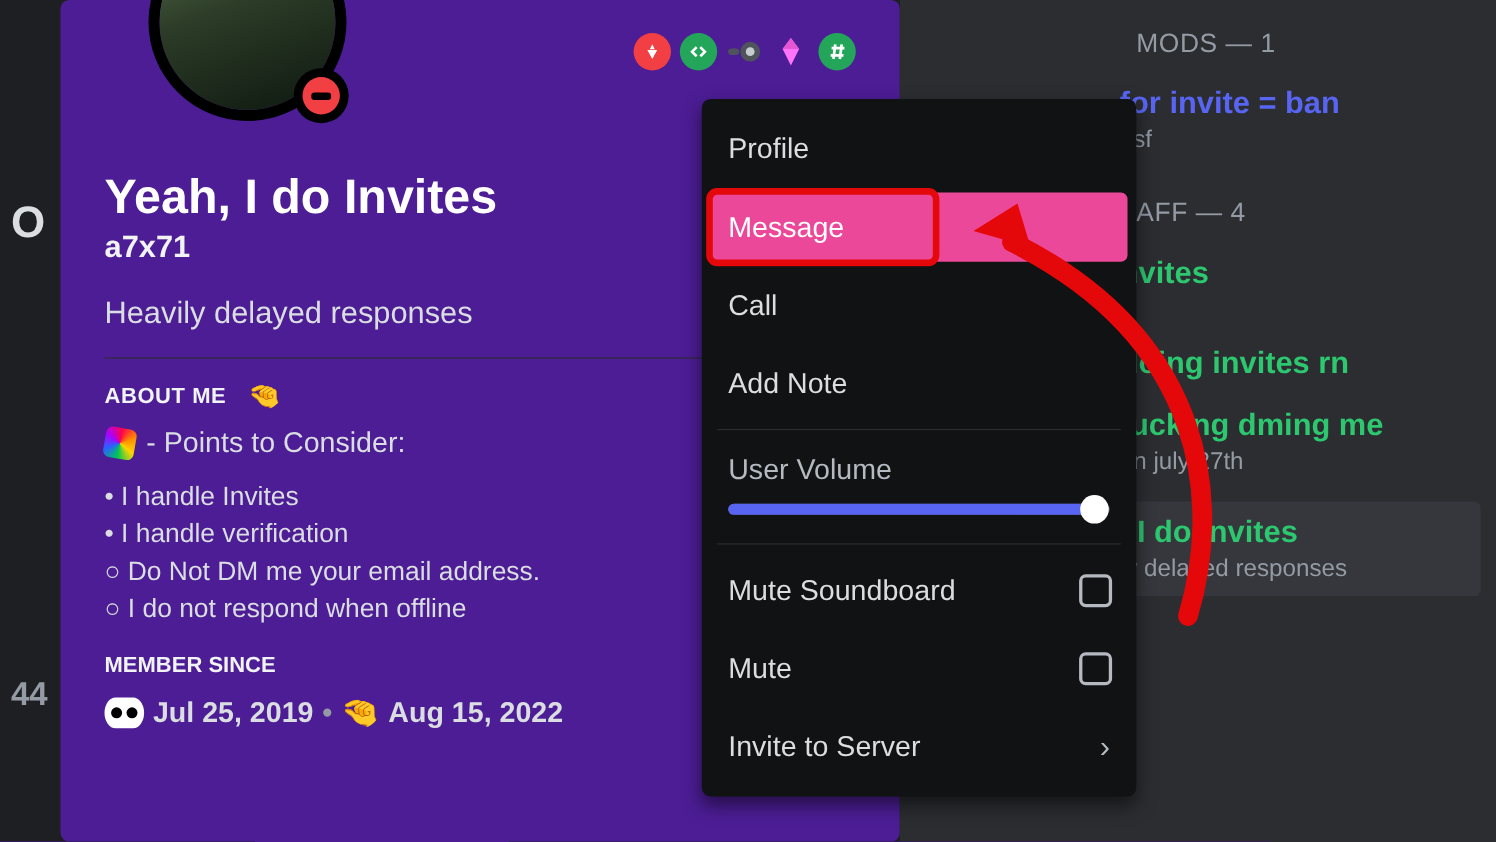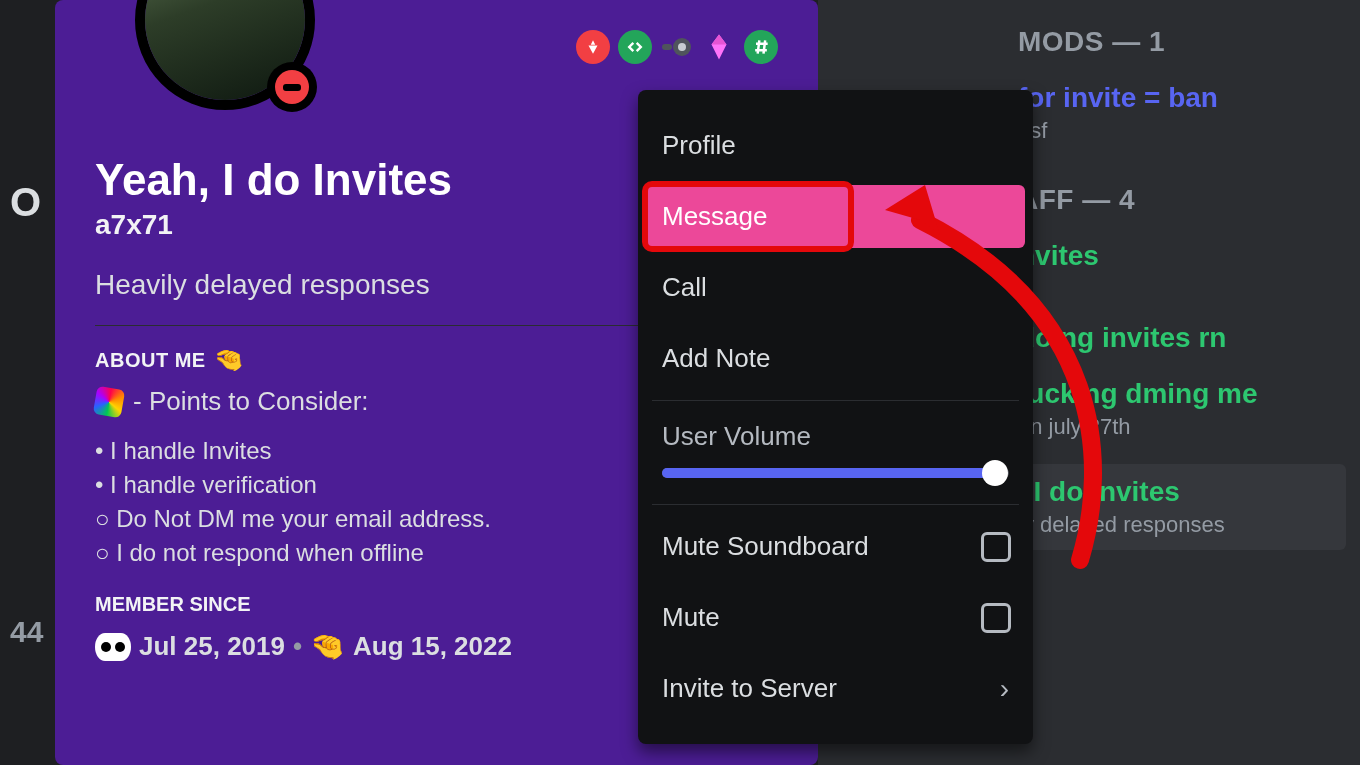--- a/index.html
+++ b/index.html
@@ -23,51 +23,51 @@
 .b-green{background:#23a55a;}
 .b-nitro{background:transparent;}
 .b-diamond{background:transparent;}
 .b-hash{background:#23a55a;}
 
 .display-name { margin-top:155px; font-size:44px; font-weight:800; color:#fff; }
 .username { font-size:28px; font-weight:600; color:#f2f3f5; margin-top:4px;}
 .custom-status { font-size:28px; color:#dbdee1; margin-top:28px;}
 .divider { border-top:1px solid #2b2d31; margin:24px 0 20px 0;}
 
-.section-title { font-size:20px; font-weight:800; letter-spacing:.5px; color:#f2f3f5; display:flex; align-items:center; gap:9px;}
+.section-title { font-size:20px; font-weight:800; letter-spacing:.5px; color:#f2f3f5; display:flex; align-items:center; gap:20px;}
 .section-title .emoji { font-size:24px; }
 
 .about-line { font-size:26px; color:#dbdee1; margin-top:12px; display:flex; align-items:center; gap:10px;}
 .colorful { width:28px; height:28px; background:conic-gradient(#ff004c,#ff8a00,#ffd400,#00c853,#2962ff,#aa00ff,#ff004c); border-radius:6px; transform:rotate(10deg);}
 .bullet-list { margin-top:20px; }
 .bullet-list div { font-size:24px; color:#dbdee1; margin:6px 0;}
 
 .member-title { font-size:20px; font-weight:800; color:#f2f3f5; margin-top:26px;}
 .member-dates { display:flex; align-items:center; gap:8px; margin-top:14px; font-size:26px; color:#dbdee1; font-weight:600;}
 .disc-logo { width:36px; height:28px; background:#fff; border-radius:10px/14px; position:relative;}
 .disc-logo::before,.disc-logo::after{content:"";position:absolute;width:10px;height:10px;background:#000;border-radius:50%;top:9px;}
 .disc-logo::before{left:6px;} .disc-logo::after{right:6px;}
 .dot-sep{color:#949ba4;}
 .hand-emoji{font-size:28px;}
 
-.context-menu { position:absolute; left:638px; top:90px; width:395px; background:#111214; border-radius:8px; padding:20px 0; box-shadow:0 8px 16px rgba(0,0,0,.5); }
+.context-menu { position:absolute; left:638px; top:90px; width:395px; background:#111214; border-radius:8px; padding:10px 0; box-shadow:0 8px 16px rgba(0,0,0,.5); }
 .cm-item { padding:20px 24px; font-size:26px; color:#dbdee1; position:relative; cursor:pointer;}
 .cm-item.highlight { background:#ec4899; color:#fff; border-radius:6px; margin:4px 8px; padding:16px 16px;}
 .red-box { position:absolute; inset:-4px; border:6px solid #e4080b; border-radius:10px; pointer-events:none; width:56%;}
 .cm-divider { border-top:1px solid #2b2d31; margin:6px 14px;}
 .cm-slider-wrap { padding:14px 24px 20px 24px;}
 .cm-slider-label { font-size:26px; color:#b5bac1; margin-bottom:16px;}
 .slider { position:relative; height:10px; background:#4e5058; border-radius:5px;}
 .slider-fill { position:absolute; left:0; top:0; height:100%; background:#5865f2; border-radius:5px;}
 .slider-thumb { position:absolute; top:-8px; width:26px; height:26px; background:#fff; border-radius:50%;}
 .cm-check { position:absolute; right:22px; top:50%; transform:translateY(-50%); width:30px; height:30px; border:3px solid #b5bac1; border-radius:6px;}
 .cm-chevron { position:absolute; right:24px; top:50%; transform:translateY(-50%); color:#b5bac1; font-size:28px;}
 
 .member-sidebar { position:absolute; left:818px; top:0; width:542px; height:765px; background:#2b2d31; padding:20px 28px 20px 200px;}
-.ms-group-title { font-size:28px; font-weight:700; color:#949ba4; margin-top:6px; letter-spacing:.5px;}
+.ms-group-title { font-size:24px; font-weight:400; color:#949ba4; margin-top:6px; letter-spacing:.5px;margin-left:15px;}
 .ms-member { margin:24px 0 10px 0;}
 .ms-name { font-size:28px; font-weight:600;}
 .ms-sub { font-size:22px; color:#949ba4; margin-top:4px;}
 .ms-member.sel { background:#35373c; border-radius:6px; margin-left:-14px; margin-right:-14px; padding:12px 14px;}
 .c-blurple{color:#5865f2;}
 .c-green{color:#2dc770;}
 
 .arrow-svg { position:absolute; left:870px; top:180px; pointer-events:none;}
 </style>
 </head>

